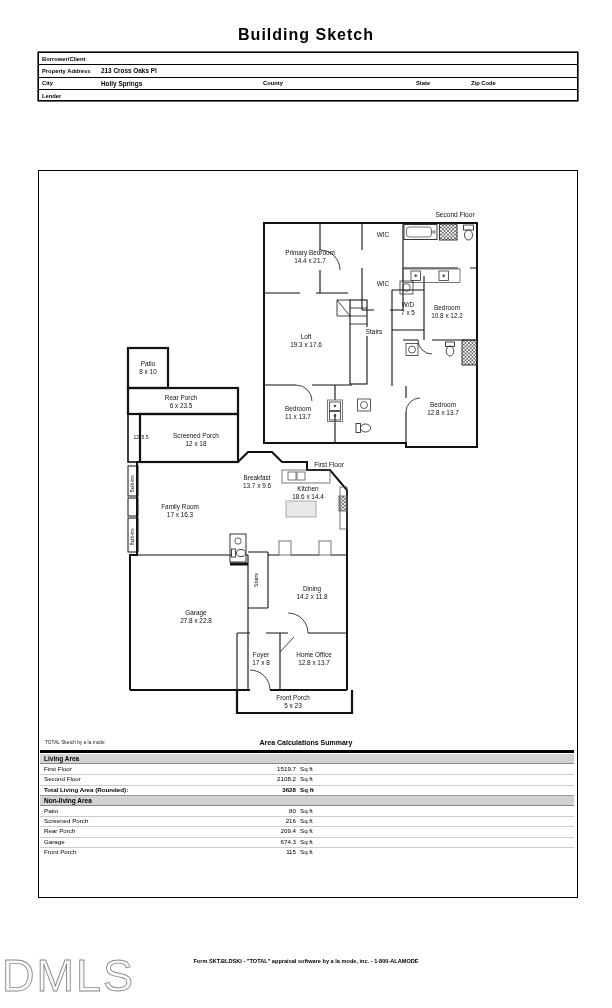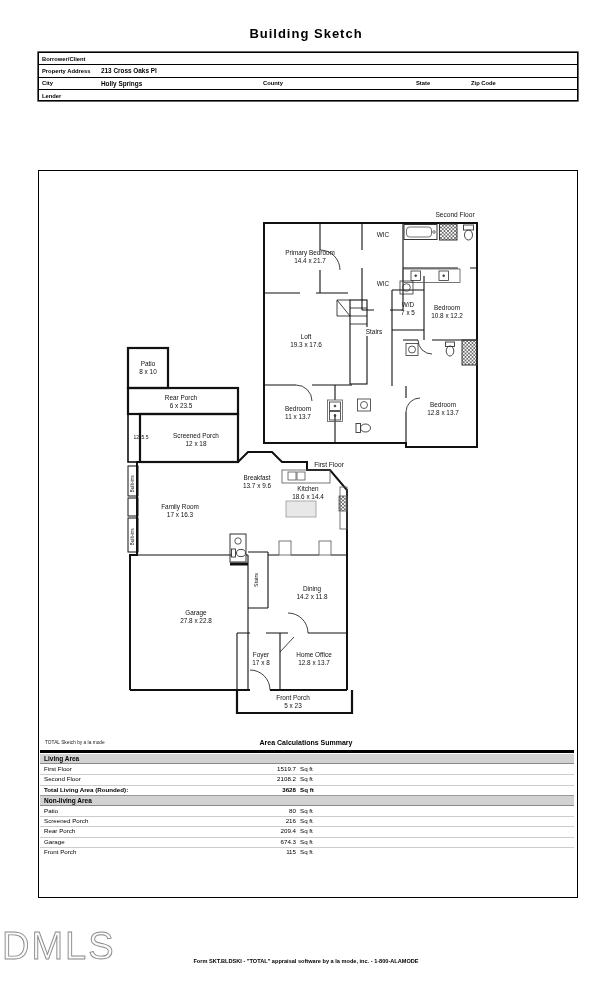--- a/index.html
+++ b/index.html
@@ -1,40 +1,40 @@
 <!DOCTYPE html>
 <html><head>
 <meta charset="utf-8">
 <style>
   html,body{margin:0;padding:0;background:#fff;}
   body{width:612px;height:1008px;position:relative;font-family:"Liberation Sans",sans-serif;color:#000;overflow:hidden;}
   .abs{position:absolute;}
   
-  #page-title{left:0;right:0;top:26px;text-align:center;font-size:13px;font-weight:bold;letter-spacing:1px;}
+  #page-title{left:0;right:0;top:26px;text-align:center;font-size:16px;font-weight:bold;letter-spacing:1px;}
   
   #form-table{left:38px;top:52px;width:538px;height:47px;border:1.6px solid #000;box-shadow:0 0 0 0.6px #000;}
   .frow{position:absolute;left:0;right:0;border-bottom:1px solid #000;}
   .frow:last-child{border-bottom:none;}
   .flabel{position:absolute;font-size:5.8px;font-weight:bold;top:2.5px;}
   .fvalue{position:absolute;font-size:6.4px;font-weight:bold;top:2px;}
   
   #sketch-frame{left:38px;top:170px;width:538px;height:726px;border:1.7px solid #000;}
   #plan-svg{left:38px;top:170px;}
   
   #summary-credit{left:45px;top:740px;font-size:4.8px;color:#222;}
   #summary-title{left:0;right:0;top:738.5px;text-align:center;font-size:7px;font-weight:bold;}
   #summary-divider{left:40px;top:750px;width:534px;height:2.6px;background:#000;}
   .band{left:40px;width:534px;height:10px;background:#d2d2d2;font-size:6.5px;font-weight:bold;line-height:10px;padding-left:4px;box-sizing:border-box;border-bottom:0.5px solid #888;}
   .srow{left:40px;width:534px;height:10.4px;font-size:6.2px;line-height:10.4px;border-bottom:0.5px solid #ccc;}
   .srow .lbl{position:absolute;left:4px;}
   .srow .val{position:absolute;left:176px;width:80px;text-align:right;}
   .srow .unit{position:absolute;left:260px;}
   .srow.total{font-weight:bold;border-bottom:0.7px solid #999;}
   
-  #watermark{left:2px;top:925px;font-size:38px;letter-spacing:2px;color:rgba(0,0,0,0.02);-webkit-text-stroke:0.9px #8a8a8a;}
+  #watermark{left:2px;top:950px;font-size:45px;letter-spacing:2px;color:rgba(0,0,0,0.02);-webkit-text-stroke:0.9px #8a8a8a;}
   #footer-text{left:0;right:0;top:958px;text-align:center;font-size:5.6px;font-weight:bold;}
   svg text{font-family:"Liberation Sans",sans-serif;fill:#111;}
 </style>
 </head>
 <body>
 
 <div id="page-title" class="abs">Building Sketch</div>
 
 <div id="form-table" class="abs">
   <div class="frow" style="top:0;height:11px;">

